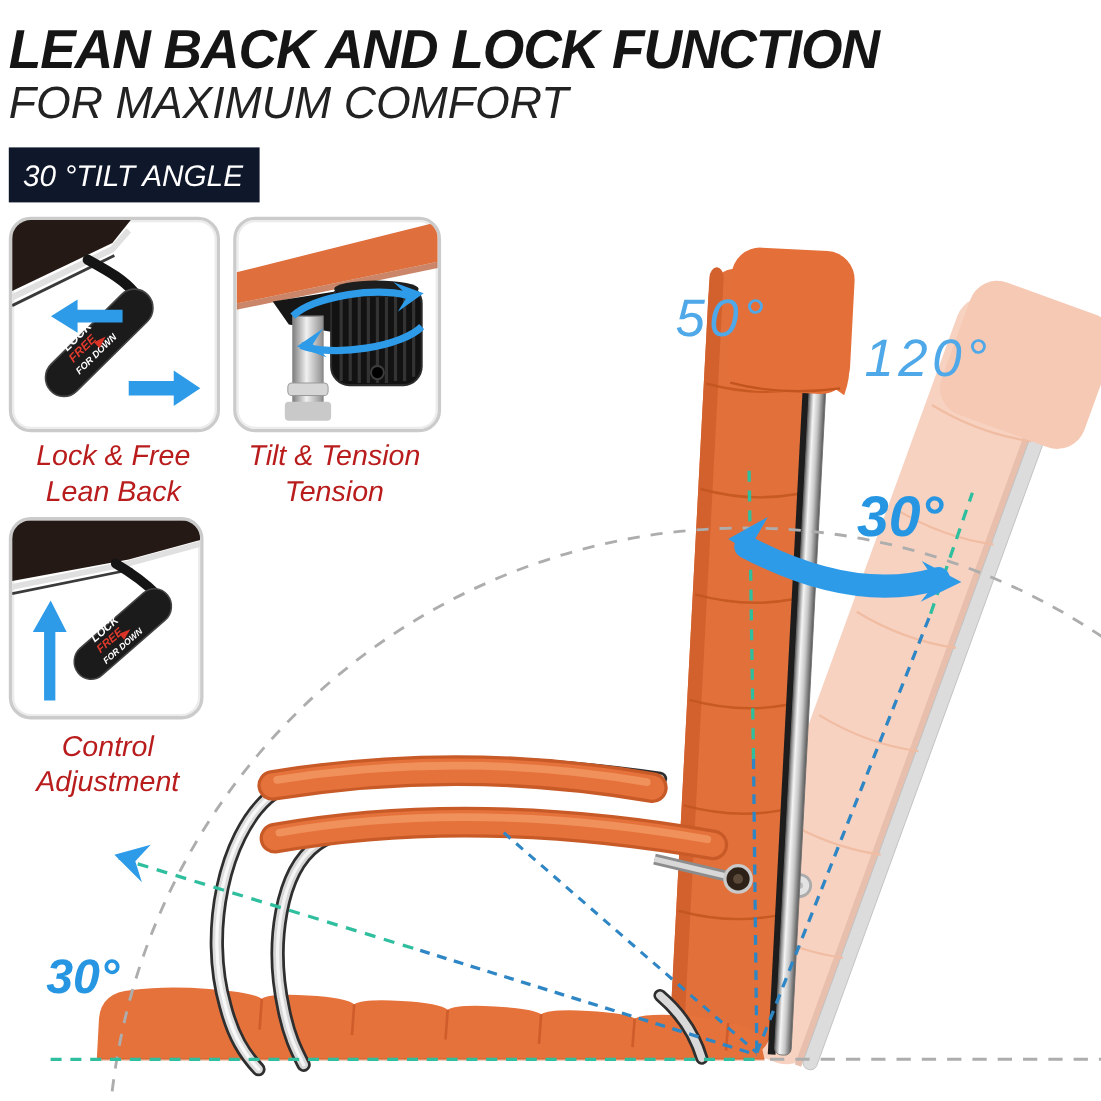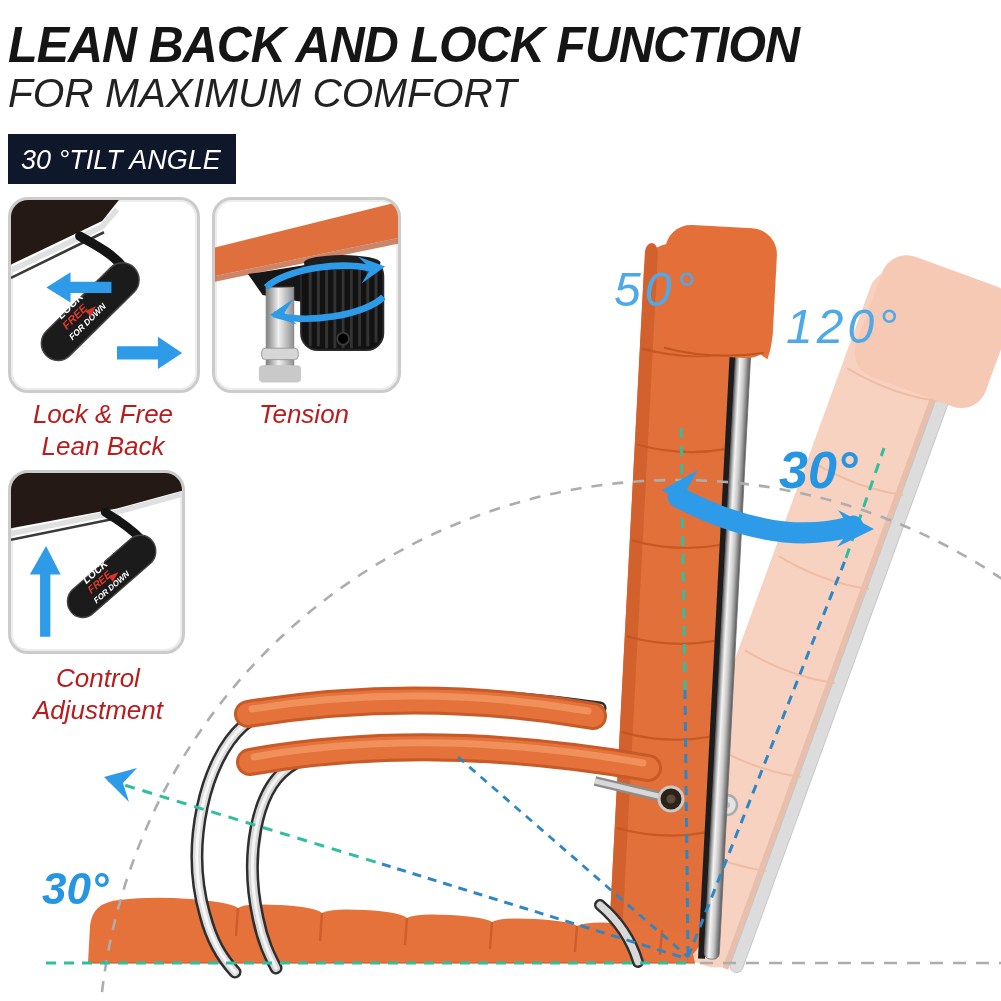--- a/index.html
+++ b/index.html
@@ -208,20 +208,21 @@
         </g>
     <path d="M17,92 L17,57 L11,57 L20.5,41 L29,57 L23,57 L23,92 Z" fill="#2E9BE9"></path>
   </svg>
 </div>
 
 <div class="caption" id="cap-lock">
   <div>Lock &amp; Free</div>
   <div>Lean Back</div>
 </div>
 <div class="caption" id="cap-tilt">
+  <div>Tilt &amp; Tension</div>
   <div>Tension</div>
 </div>
 <div class="caption" id="cap-height">
   <div>Control</div>
   <div>Adjustment</div>
 </div>
 
 </div>
 
 </body></html>

